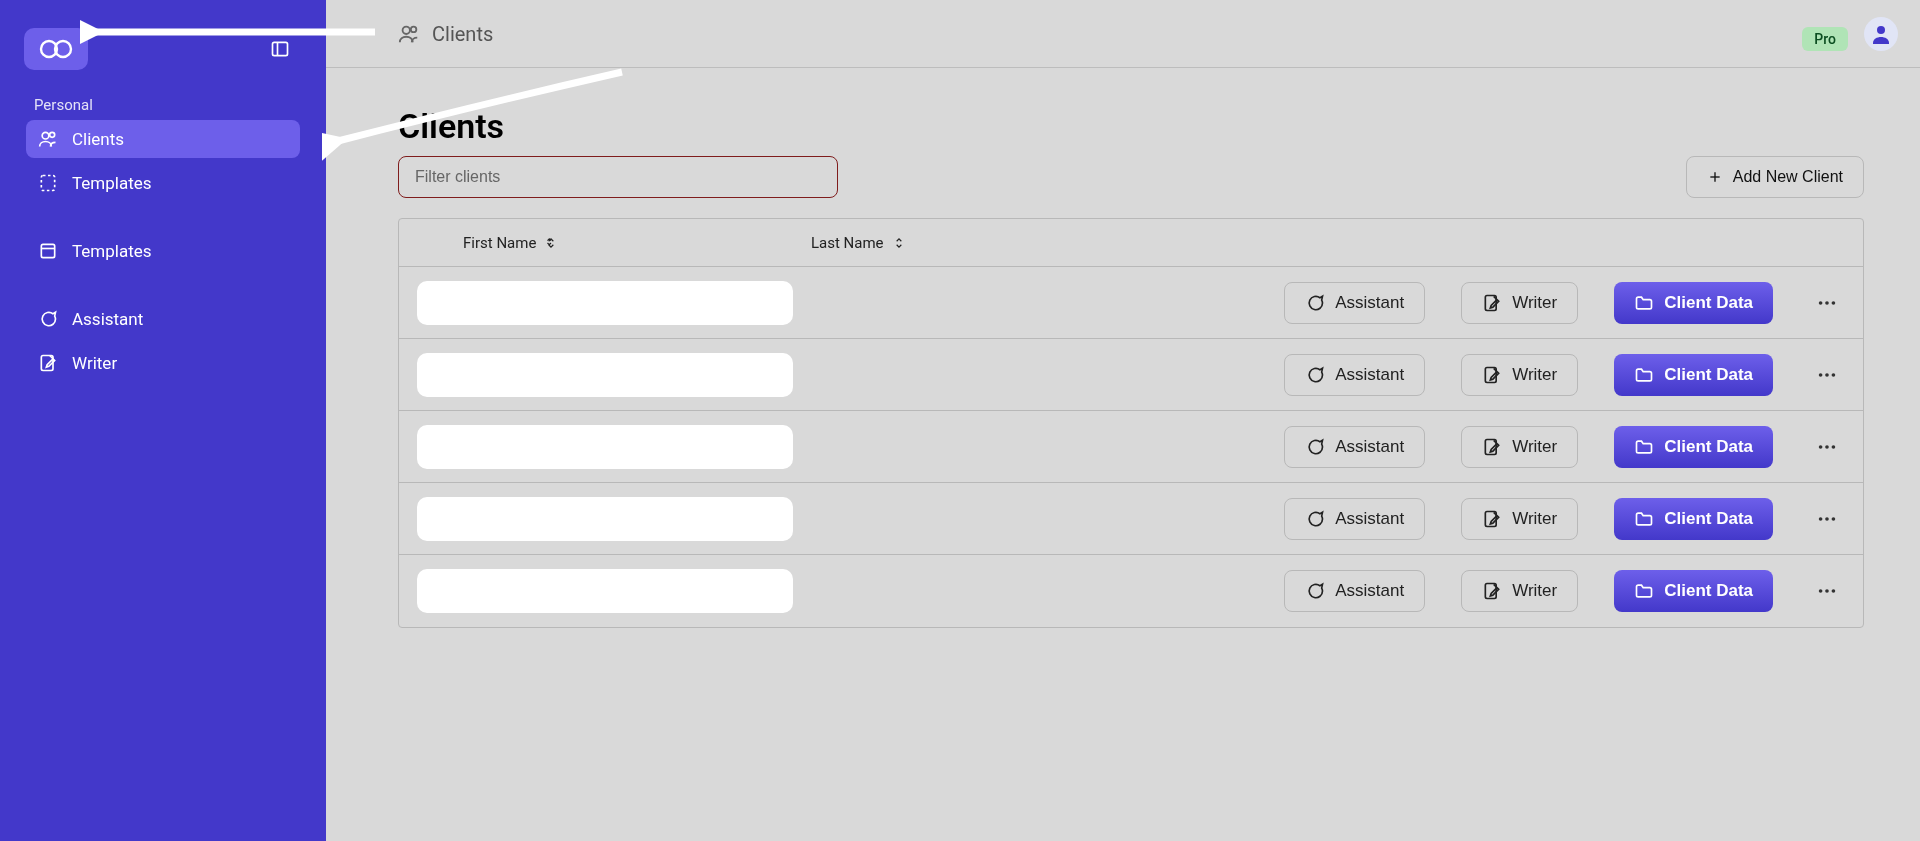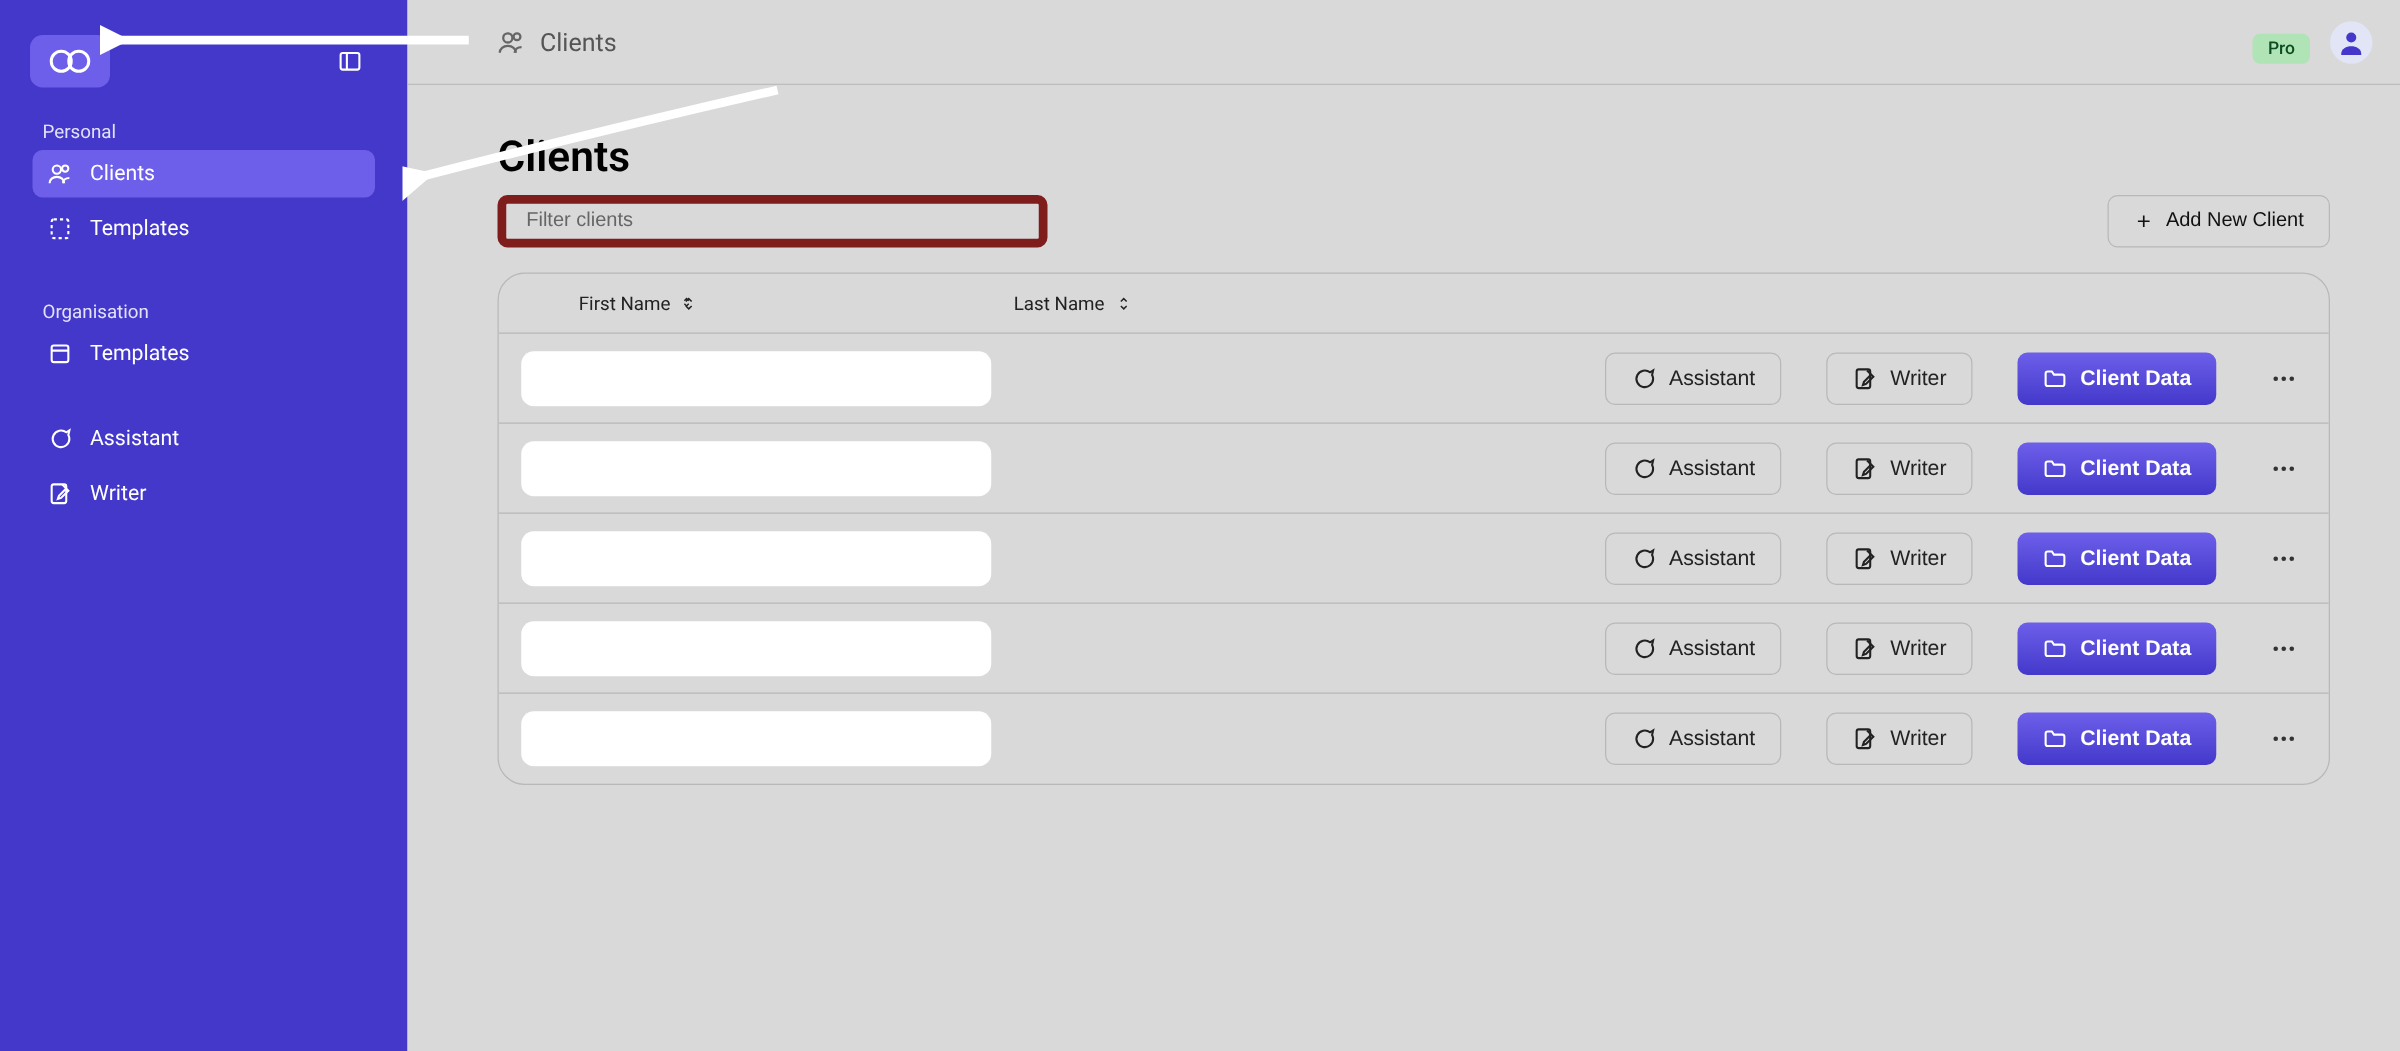--- a/index.html
+++ b/index.html
@@ -28,26 +28,26 @@
     .topbar-right { display:flex; align-items:flex-end; gap:16px; }
     .pro-badge { background:#b0e4b6; color:#0b4d20; font-size:14px; font-weight:500; padding:4px 12px; border-radius:6px; }
     .avatar { width:34px; height:34px; border-radius:50%; background:#e1e5f6; display:flex; align-items:center; justify-content:center; }
     .avatar svg { width:24px; height:24px; }
 
     .content { flex:1; padding: 38px 56px 0 72px; overflow:auto; }
     .page-title { font-size:34px; font-weight:600; color:#000; margin-bottom:10px; }
     .page-sub { font-size:18px; color:#222; margin-bottom:34px; }
 
     .table-controls { display:flex; align-items:center; justify-content:space-between; margin-bottom:20px; }
-    .filter-input { width:440px; height:42px; border:7px solid #7f1d1d; border-radius:8px; background:#d9d9d9; padding:0 16px; font-size:16px; color:#555; outline:none; }
+    .filter-input { width:440px; height:42px; border:1px solid #7f1d1d; border-radius:8px; background:#d9d9d9; padding:0 16px; font-size:16px; color:#555; outline:none; }
     .filter-input::placeholder { color:#666; }
     .add-btn { display:flex; align-items:center; gap:10px; height:42px; padding:0 20px; border:1px solid #b8b8b8; border-radius:8px; background:#d9d9d9; font-size:16px; color:#111; cursor:pointer; }
 
     
-    .table { border:1px solid #b8b8b8; border-radius:22px; overflow:hidden; }
+    .table { border:1px solid #b8b8b8; border-radius:4px; overflow:hidden; }
     .table-header { display:flex; align-items:center; height:48px; border-bottom:1px solid #b8b8b8; padding: 0 18px; }
     .th { font-size:15px; color:#222; display:flex; align-items:center; gap:8px; cursor:pointer;margin-left:48px; }
     .th.first { width: 300px; margin-left: 46px; }
     .th.last { }
     .sort-icon { width:14px; height:14px; display:inline-flex; }
 
     .table-body { }
     .row { display:flex; align-items:center; height:72px; border-bottom:1px solid #b8b8b8; padding: 0 18px; }
     .row:last-child { border-bottom:none; }
     .name-cell { display:flex; align-items:center; gap:0; flex:1; }
@@ -101,21 +101,20 @@
           <svg viewBox="0 0 24 24" width="20" height="20" fill="none" stroke="#fff" stroke-width="2">
               <rect x="4" y="3" width="16" height="18" rx="2" stroke-dasharray="3 3"></rect>
             </svg>
         </span>
         <span>Templates</span>
       </div>
     </div>
   </div>
 
   <div class="nav-section">
-    <div class="section-label">Organisation</div>
     <div class="nav-list">
       <div class="nav-item">
         <span class="ico">
           <svg viewBox="0 0 24 24" width="20" height="20" fill="none" stroke="#fff" stroke-width="2">
               <rect x="4" y="4" width="16" height="16" rx="2"></rect>
               <line x1="4" y1="9" x2="20" y2="9"></line>
             </svg>
         </span>
         <span>Templates</span>
       </div>

